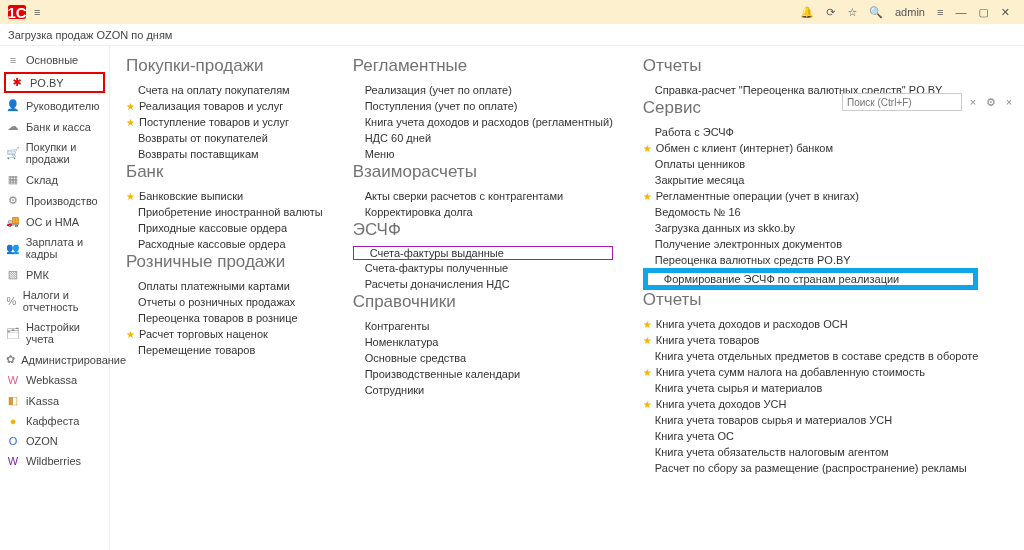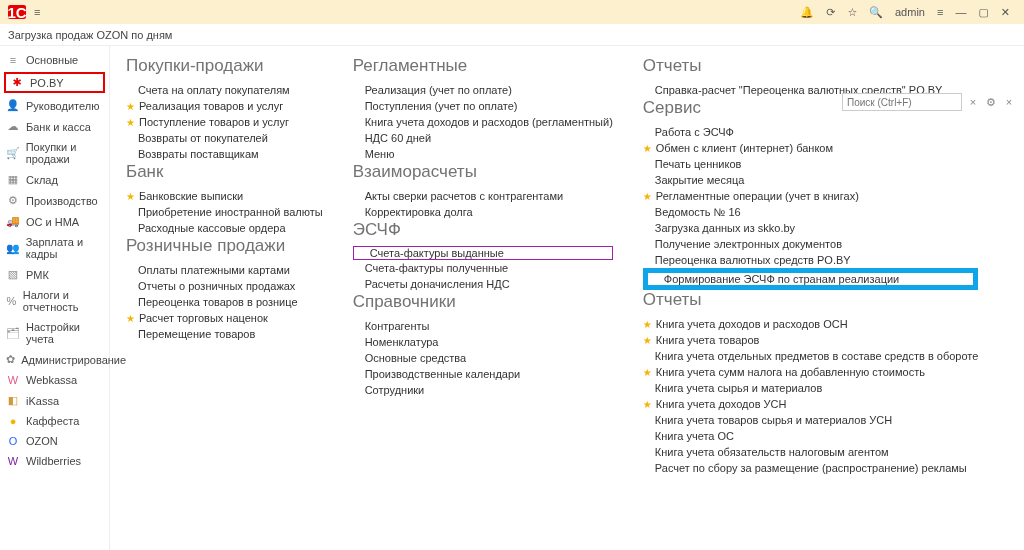--- a/index.html
+++ b/index.html
@@ -138,20 +138,21 @@
       <div class="col" id="col1">
           <div class="sect-h">Покупки-продажи</div>
           <div class="link nostar">Счета на оплату покупателям</div>
           <div class="link star">Реализация товаров и услуг</div>
           <div class="link star">Поступление товаров и услуг</div>
           <div class="link nostar">Возвраты от покупателей</div>
           <div class="link nostar">Возвраты поставщикам</div>
           <div class="sect-h">Банк</div>
           <div class="link star">Банковские выписки</div>
           <div class="link nostar">Приобретение иностранной валюты</div>
+          <div class="link nostar">Приходные кассовые ордера</div>
           <div class="link nostar">Расходные кассовые ордера</div>
           <div class="sect-h">Розничные продажи</div>
           <div class="link nostar">Оплаты платежными картами</div>
           <div class="link nostar">Отчеты о розничных продажах</div>
           <div class="link nostar">Переоценка товаров в рознице</div>
           <div class="link star">Расчет торговых наценок</div>
           <div class="link nostar">Перемещение товаров</div>
         </div>
       <div class="col" id="col2">
           <div class="sect-h">Регламентные</div>
@@ -173,21 +174,21 @@
           <div class="link nostar">Основные средства</div>
           <div class="link nostar">Производственные календари</div>
           <div class="link nostar">Сотрудники</div>
         </div>
       <div class="col" id="col3">
           <div class="sect-h">Отчеты</div>
           <div class="link nostar">Справка-расчет "Переоценка валютных средств" PO.BY</div>
           <div class="sect-h">Сервис</div>
           <div class="link nostar">Работа с ЭСЧФ</div>
           <div class="link star">Обмен с клиент (интернет) банком</div>
-          <div class="link nostar">Печать ценников</div>
+          <div class="link nostar">Оплаты ценников</div>
           <div class="link nostar">Закрытие месяца</div>
           <div class="link star">Регламентные операции (учет в книгах)</div>
           <div class="link nostar">Ведомость № 16</div>
           <div class="link nostar">Загрузка данных из skko.by</div>
           <div class="link nostar">Получение электронных документов</div>
           <div class="link nostar">Переоценка валютных средств PO.BY</div>
           <div class="link nostar redbox">Формирование ЭСЧФ по странам реализации</div>
           <div class="sect-h">Отчеты</div>
           <div class="link star">Книга учета доходов и расходов ОСН</div>
           <div class="link star">Книга учета товаров</div>

